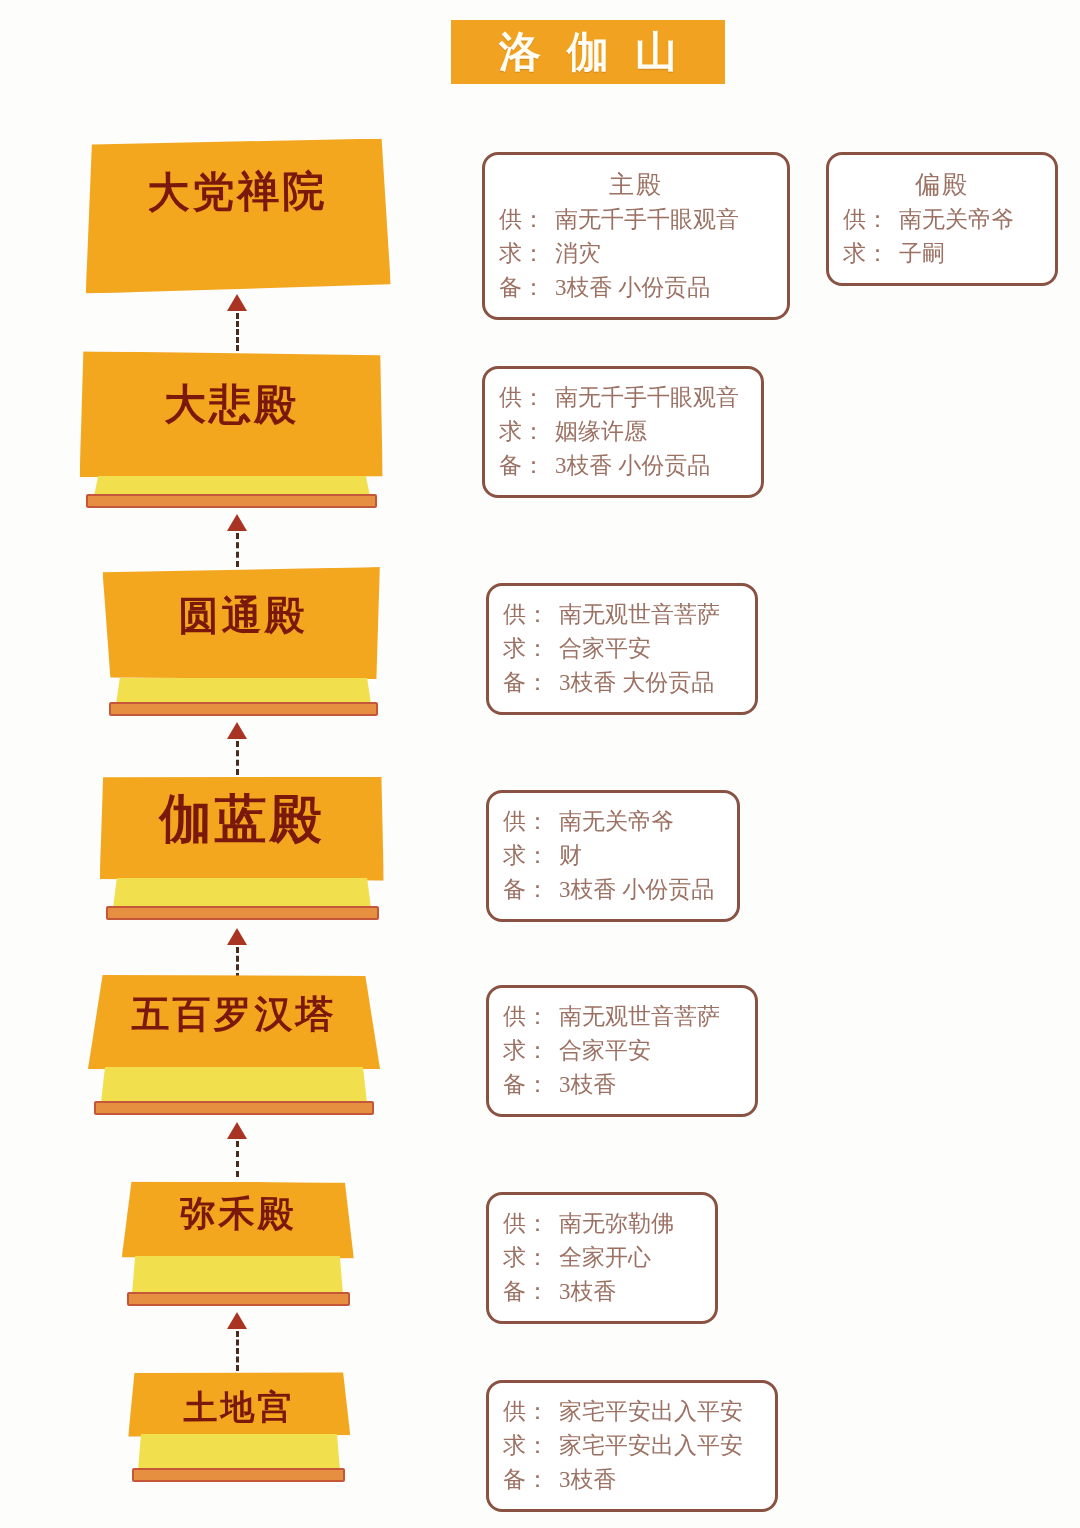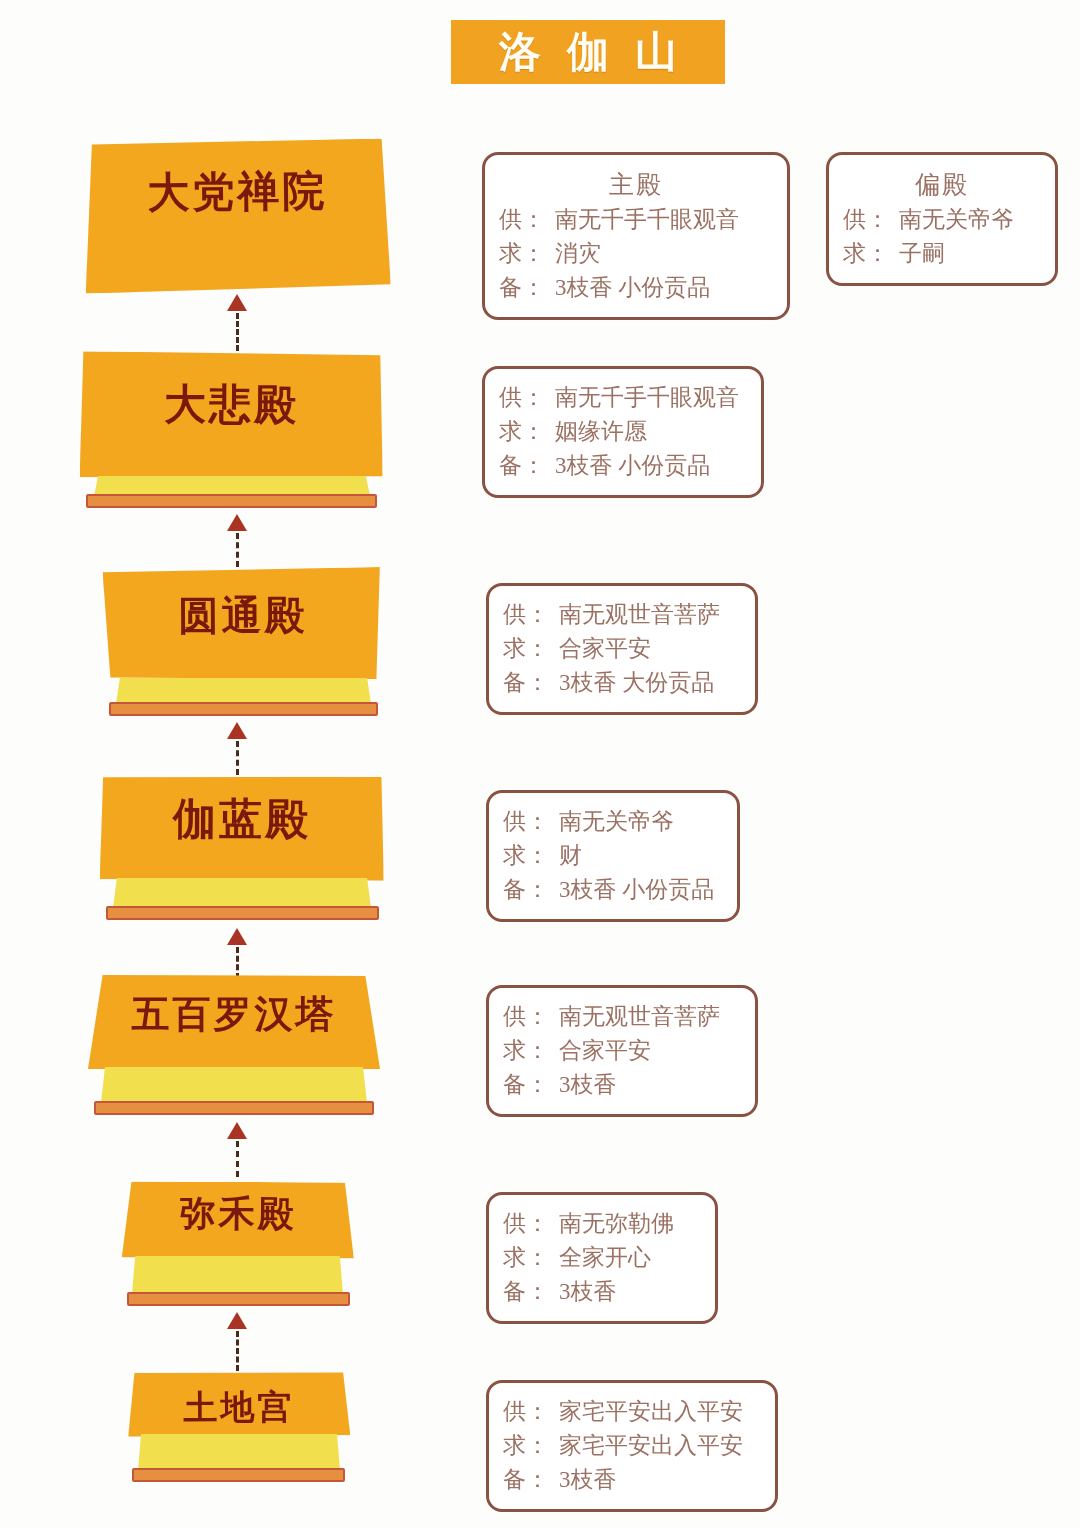--- a/index.html
+++ b/index.html
@@ -123,21 +123,21 @@
           <span class="info-label">求：</span>
           <span class="info-value">合家平安</span>
         </div>
         <div class="info-line">
           <span class="info-label">备：</span>
           <span class="info-value">3枝香 大份贡品</span>
         </div>
       </div>
       <div class="temple" style="left: 100px; top: 776px; width: 284px; height: 148px;">
         <div class="roof" style="width: 284px; height: 104px; clip-path: polygon(1% 2%, 99% 0%, 100% 100%, 0% 100%); transform: rotate(0.3deg); align-items: center; padding-top: 0px;">
-          <span class="temple-name" style="font-size: 43px; transform: translateY(-8.32px);">伽蓝殿</span>
+          <span class="temple-name" style="font-size: 52px; transform: translateY(-8.32px);">伽蓝殿</span>
         </div>
         <div class="body-band" style="left: 13px; top: 102px; width: 258px; height: 30px;"></div>
         <div class="base-band" style="left: 6px; top: 130px; width: 273px; height: 14px;"></div>
       </div>
       <div class="arrow" style="left: 227px; top: 928px;">
         <div class="arrow-head"></div>
         <div class="arrow-line" style="height: 32px;"></div>
       </div>
       <div class="info-box" style="left: 486px; top: 790px; width: 254px;">
         <div class="info-line">

